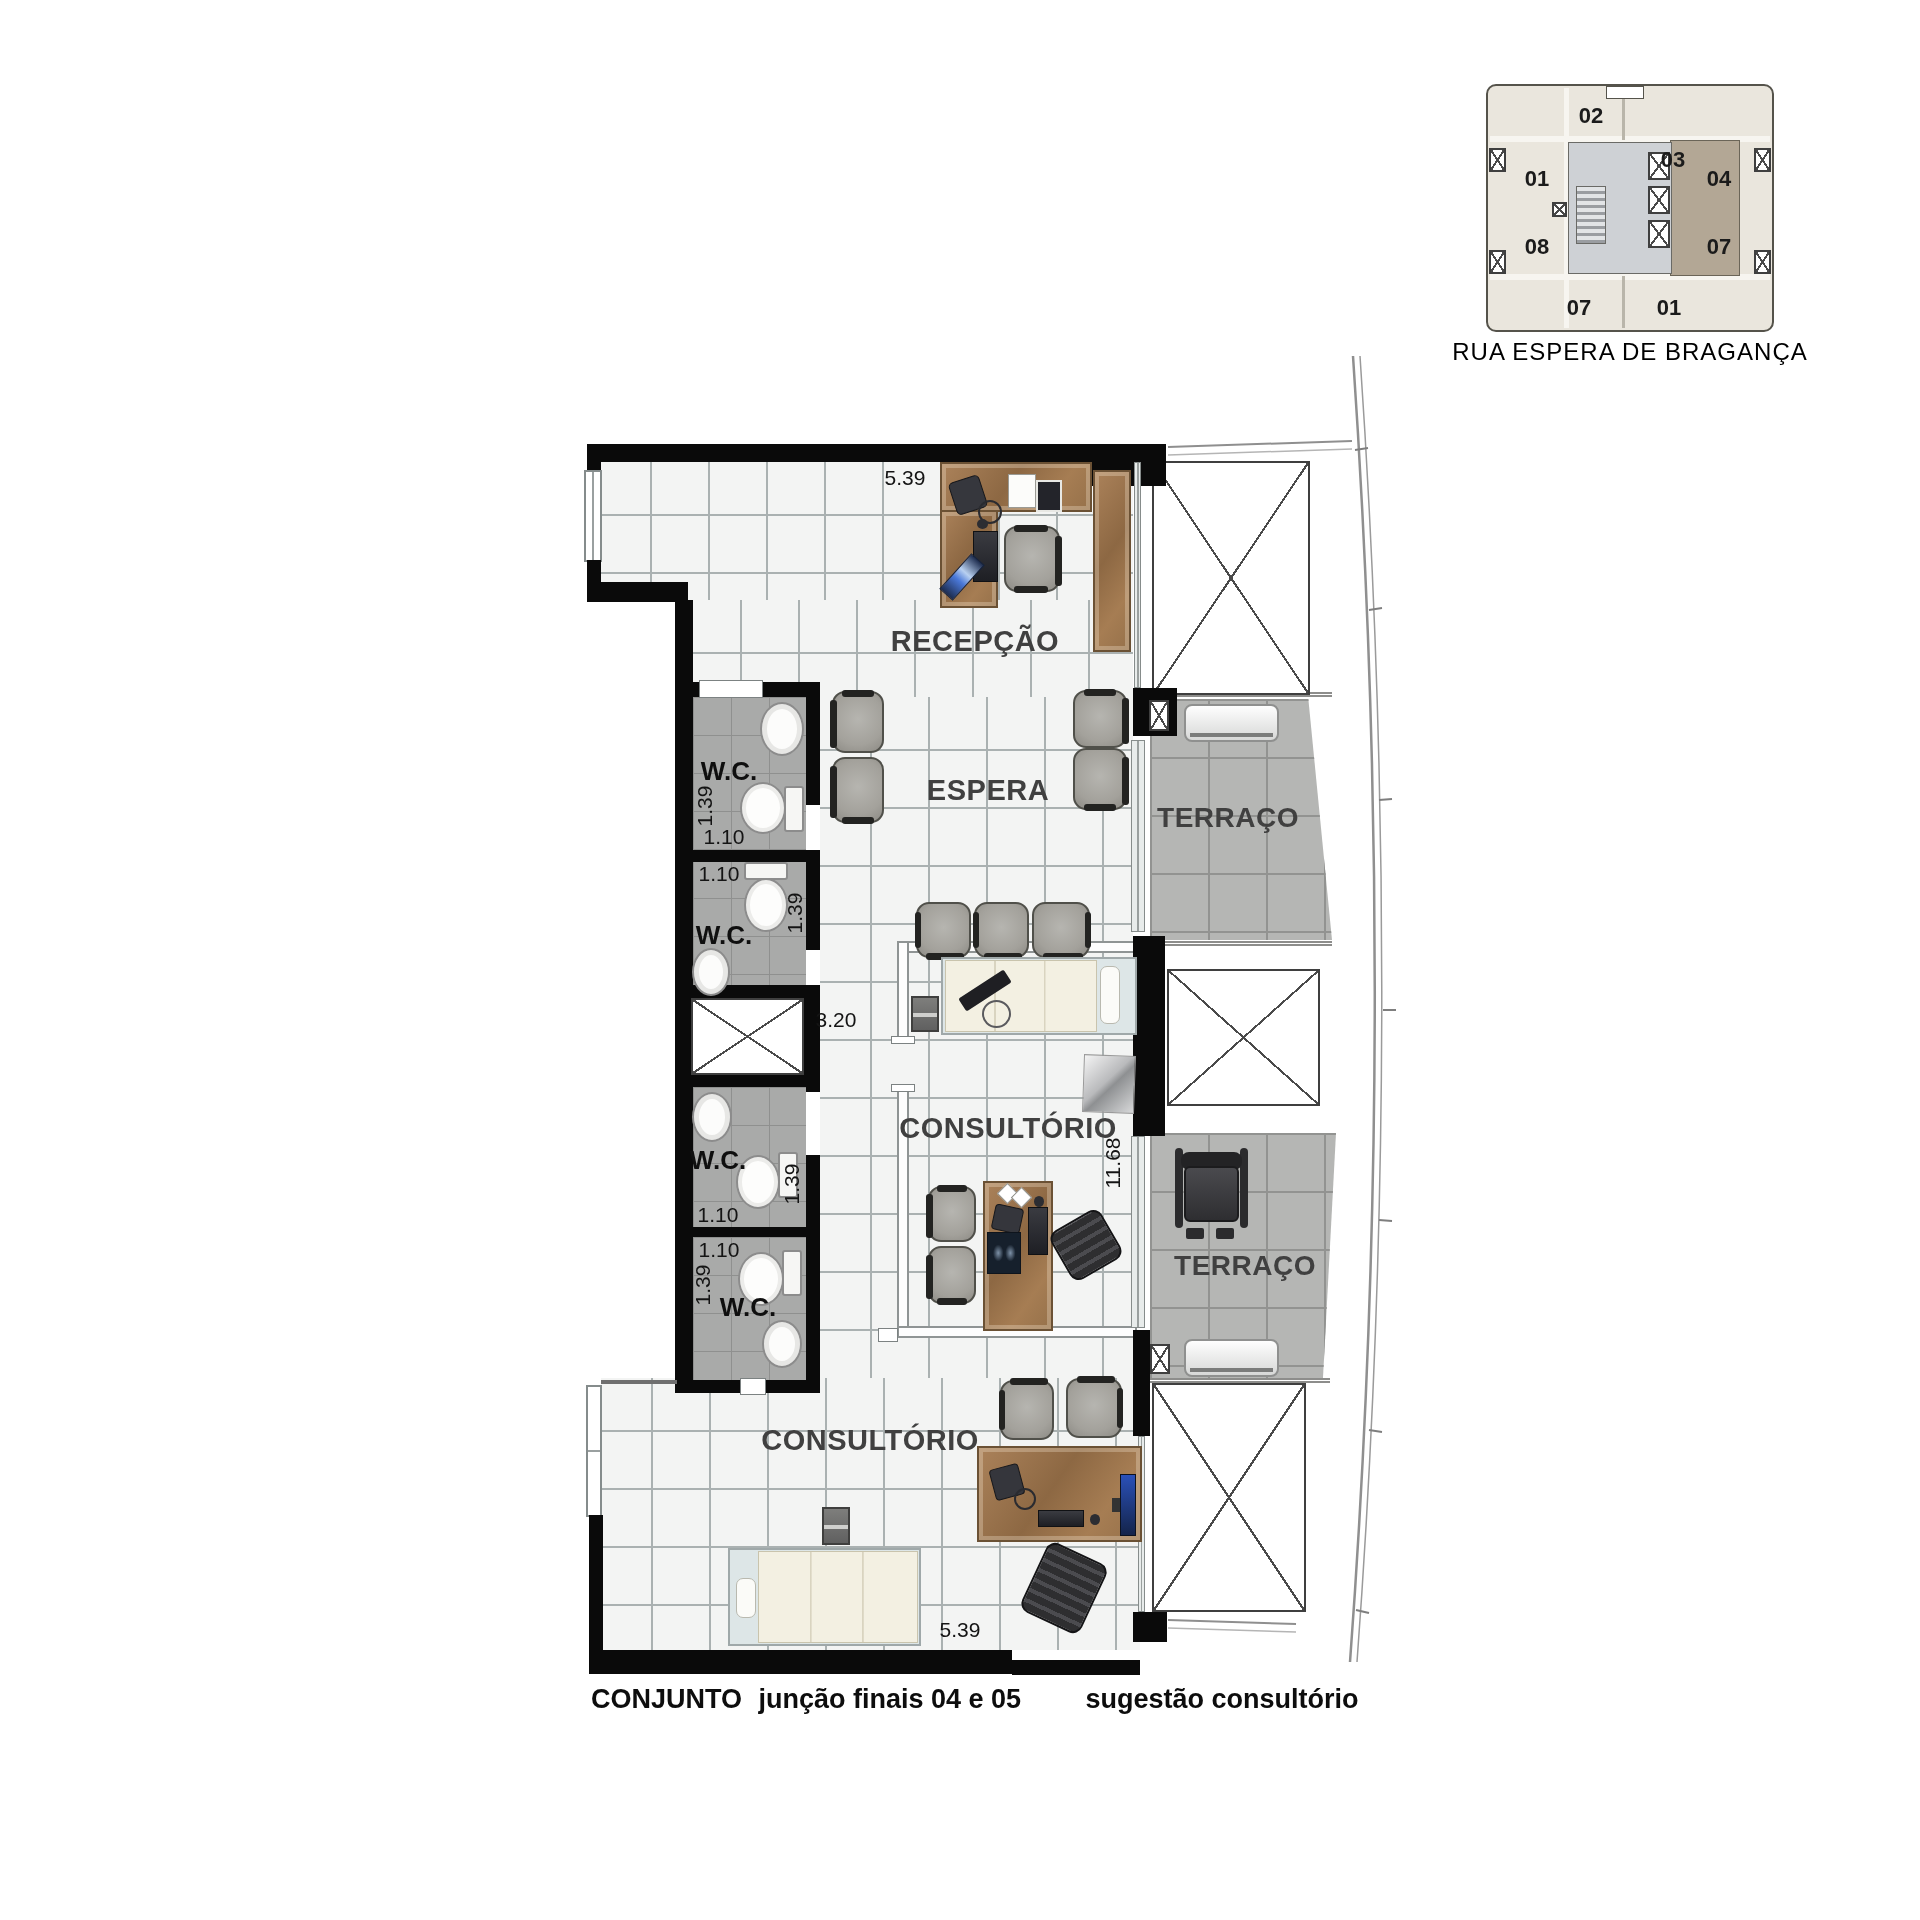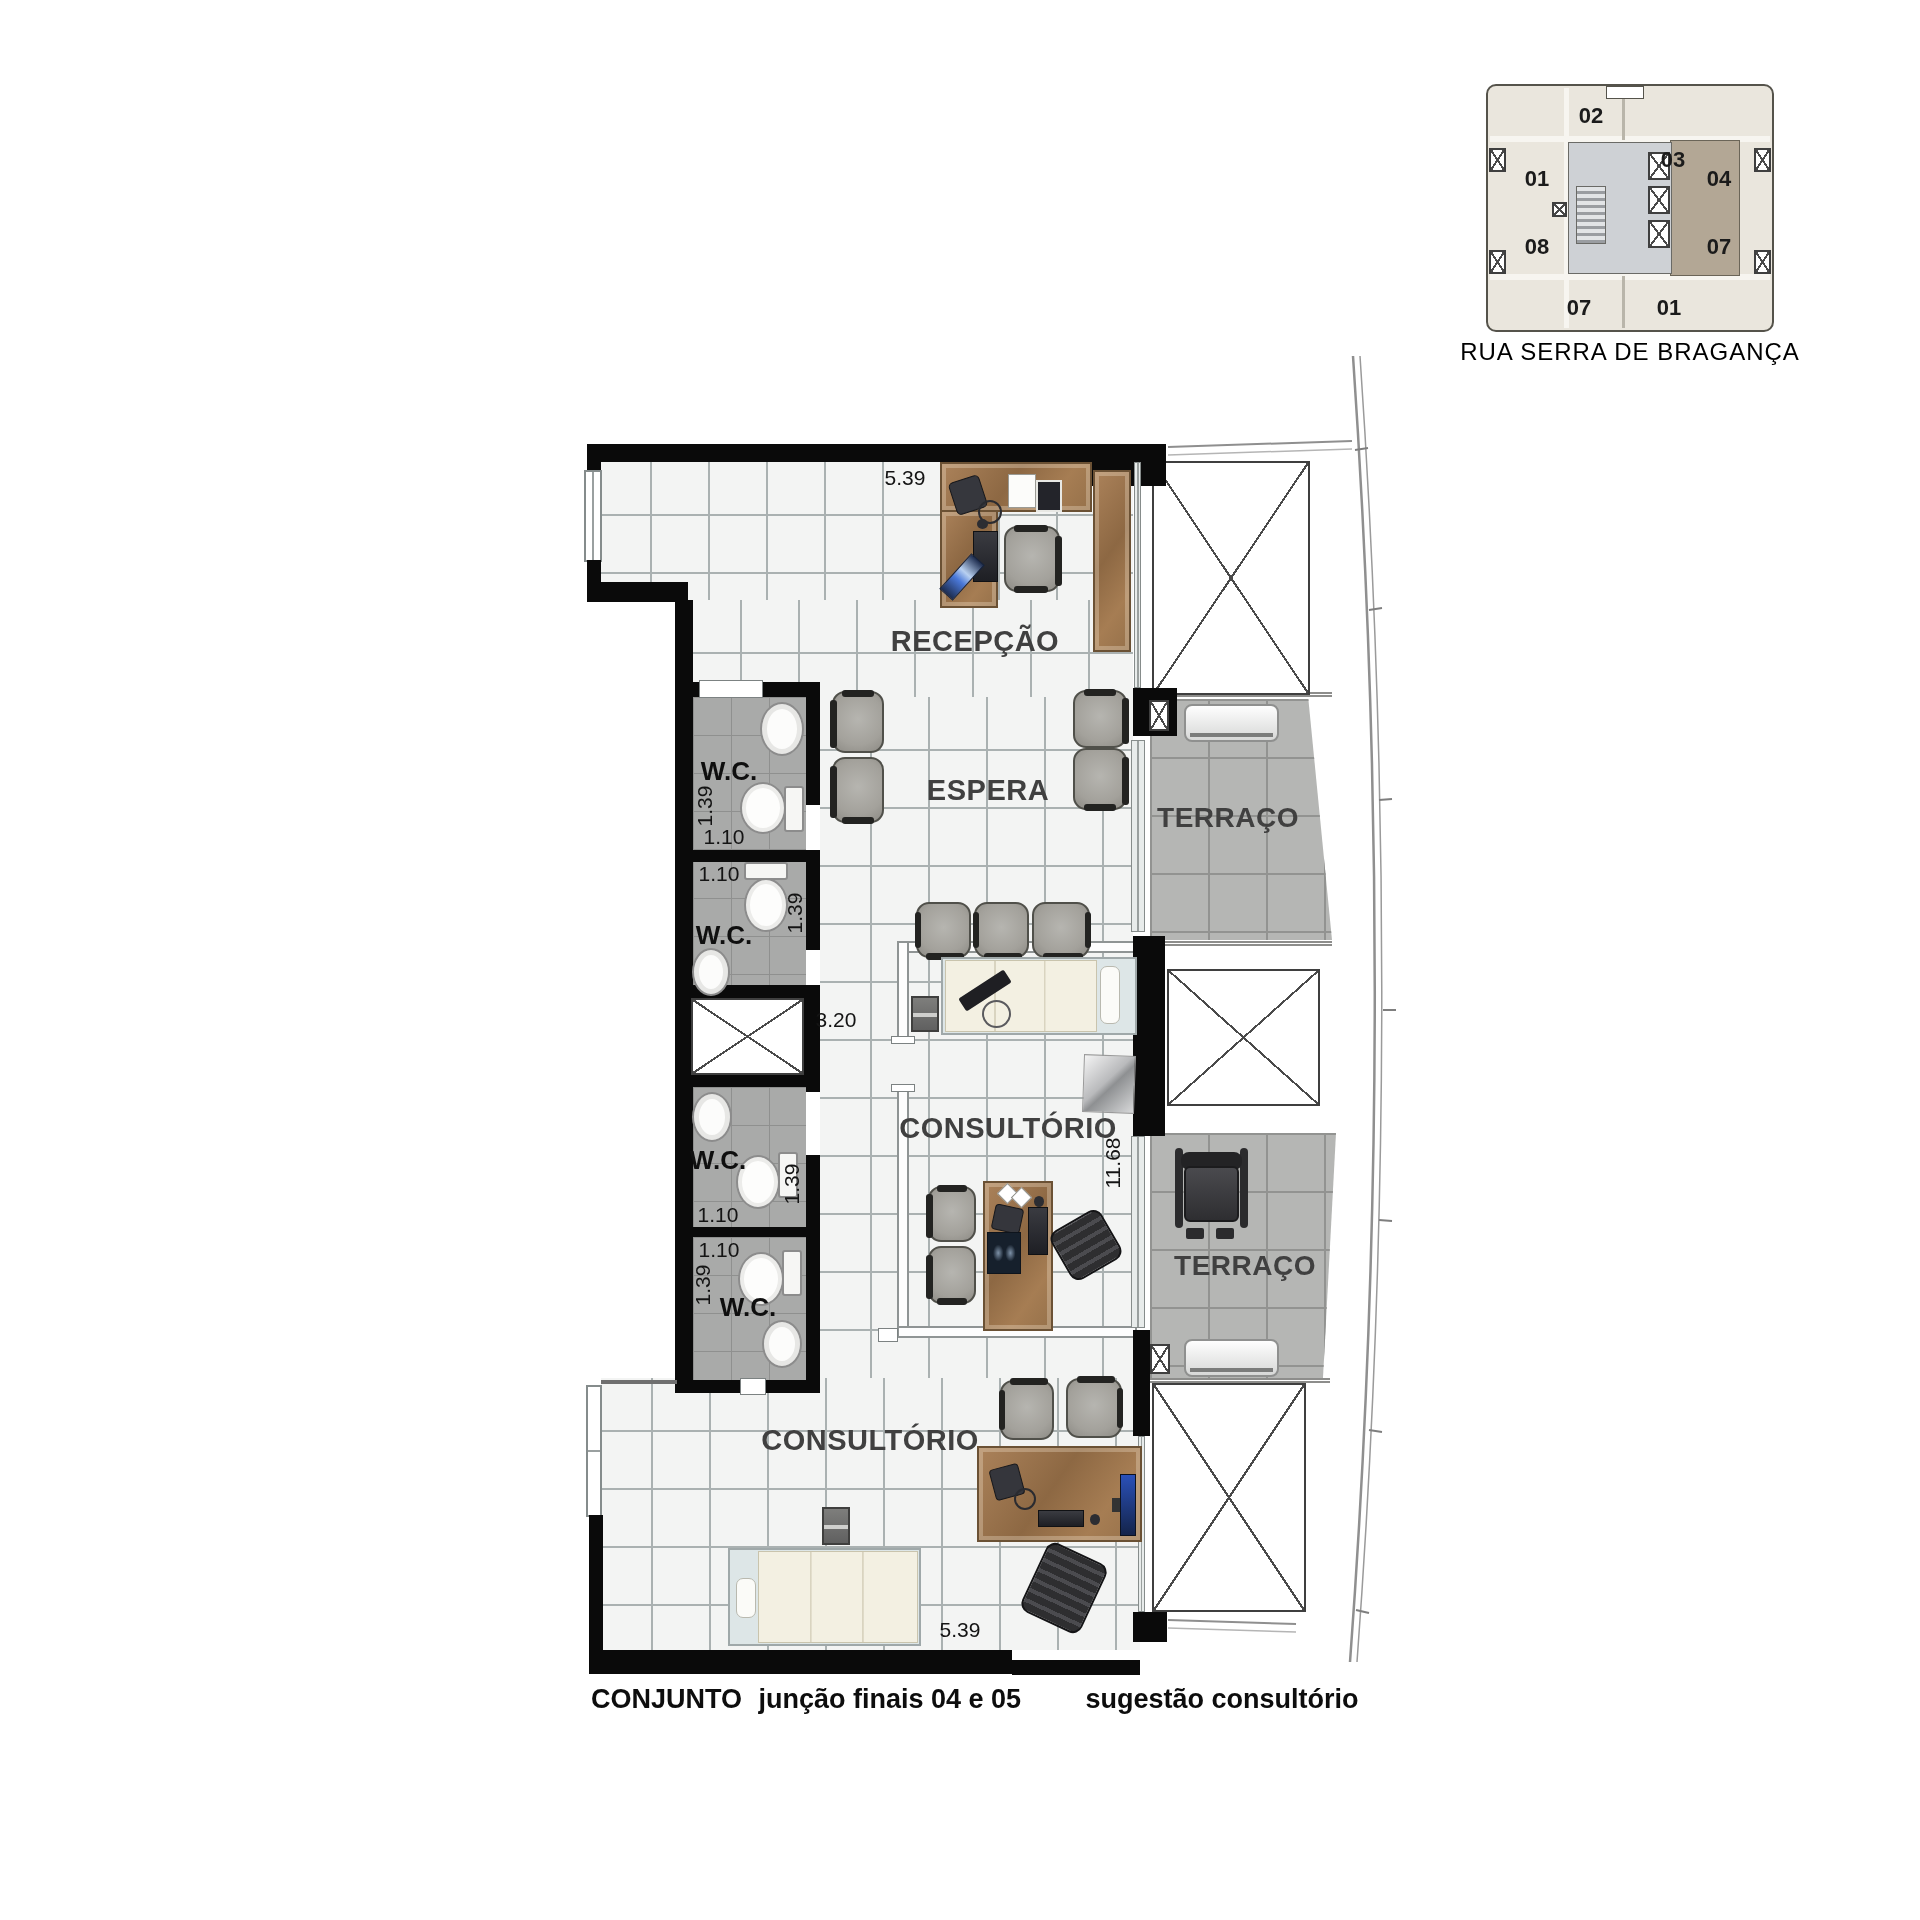--- a/index.html
+++ b/index.html
@@ -312,21 +312,21 @@
 
     <div class="kp-unit" style="left:103px;top:30px;">02</div>
     <div class="kp-unit" style="left:185px;top:30px;margin-top:44px;">03</div>
     <div class="kp-unit" style="left:49px;top:93px;">01</div>
     <div class="kp-unit" style="left:231px;top:93px;">04</div>
     <div class="kp-unit" style="left:49px;top:161px;">08</div>
     <div class="kp-unit" style="left:231px;top:161px;">07</div>
     <div class="kp-unit" style="left:91px;top:222px;">07</div>
     <div class="kp-unit" style="left:181px;top:222px;">01</div>
   </div>
-  <div class="abs" style="left:1630px;top:352px;transform:translate(-50%,-50%);font-size:24px;font-weight:400;letter-spacing:1px;color:#000;white-space:nowrap;">RUA SERRA DE BRAGANÇA</div>
+  <div class="abs" style="left:1630px;top:352px;transform:translate(-50%,-50%);font-size:24px;font-weight:400;letter-spacing:1px;color:#000;white-space:nowrap;">RUA ESPERA DE BRAGANÇA</div>
 
   <div class="abs" style="left:591px;top:1684px;">
     <span class="caption">CONJUNTO</span>
     <span class="caption" style="margin-left:12px;">junção finais 04 e 05</span>
     <span class="caption" style="margin-left:60px;">sugestão consultório</span>
   </div>
 
 </div>
 
 </body></html>

